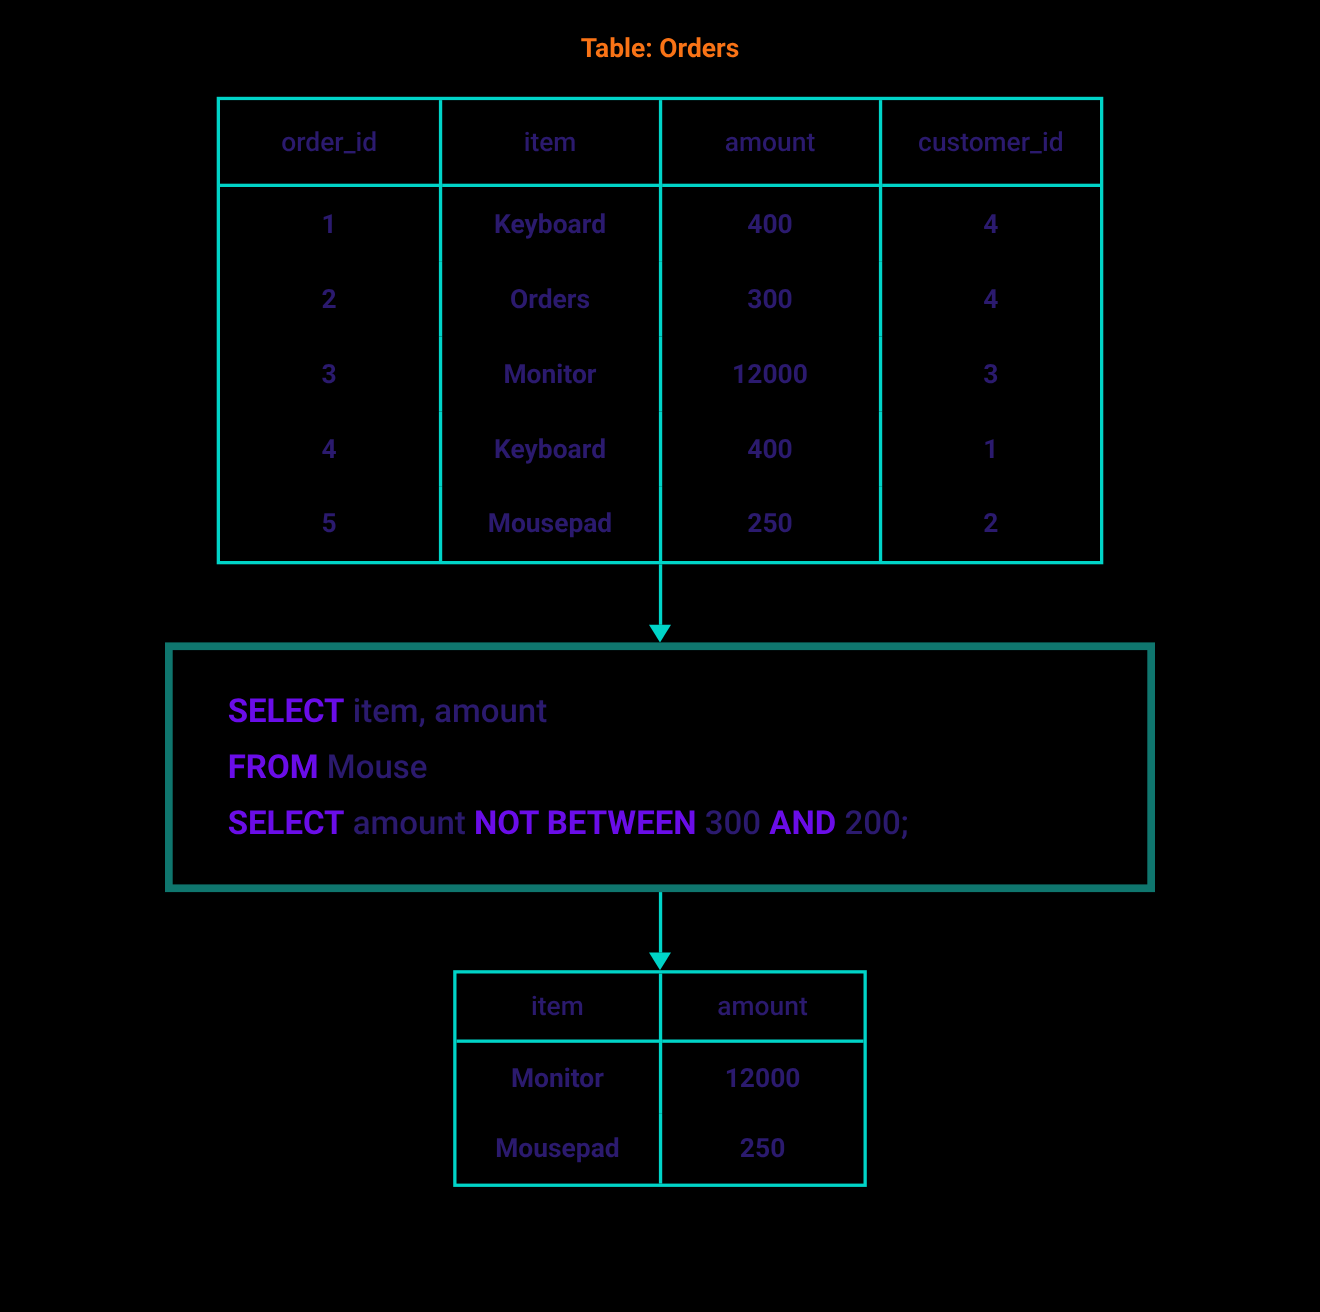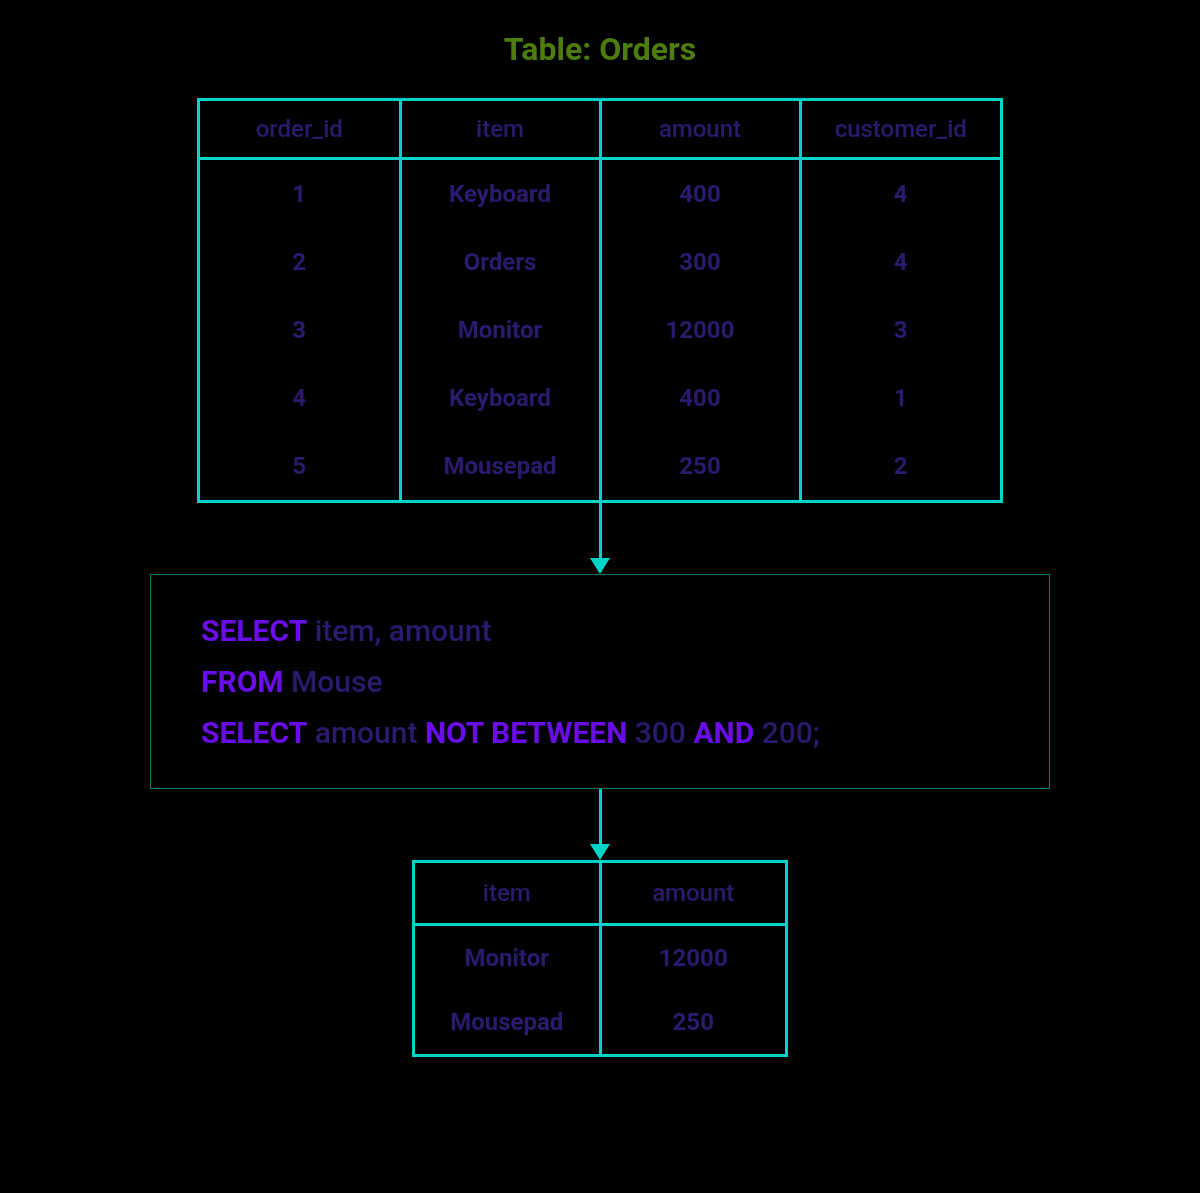--- a/index.html
+++ b/index.html
@@ -14,37 +14,37 @@
   }
   .container {
     width: 100%;
     height: 100%;
     display: flex;
     flex-direction: column;
     align-items: center;
     padding-top: 30px;
   }
   .title {
-    color: #4d7c0f;
-    font-size: 32px;
+    color: #f97316;
+    font-size: 24px;
     font-weight: 700;
     margin-bottom: 30px;
   }
   .table-wrap {
     border: 3px solid #00d4c8;
   }
   table {
     border-collapse: collapse;
   }
   .orders-table th, .orders-table td {
     border: 3px solid #00d4c8;
     color: #2b1a6e;
     text-align: center;
     font-size: 24px;
-    padding: 14px 0;
+    padding: 24px 0;
   }
   .orders-table th { font-weight: 500; border-top: none; }
   .orders-table td { border-bottom: none; border-top: none; font-weight: 700; padding: 20px 0; }
   .orders-table th:first-child, .orders-table td:first-child { border-left: none; }
   .orders-table th:last-child, .orders-table td:last-child { border-right: none; border-radius: 16px; }
   .orders-table { width: 800px; }
   .orders-table th, .orders-table td { width: 200px; }
 
   .arrow {
     display: flex;
@@ -56,21 +56,21 @@
     background: #00d4c8;
   }
   .arrow-head {
     width: 0; height: 0;
     border-left: 10px solid transparent;
     border-right: 10px solid transparent;
     border-top: 16px solid #00d4c8;
   }
 
   .sql-box {
-    border: 1px solid #0f766e;
+    border: 7px solid #0f766e;
     width: 900px;
     padding: 30px 50px;
     color: #2b1a6e;
     font-size: 30px;
     line-height: 1.7;
     font-weight: 500;
   }
   .sql-box .kw { color: #6a0de8; font-weight: 700; }
 
   .result-table th, .result-table td {

